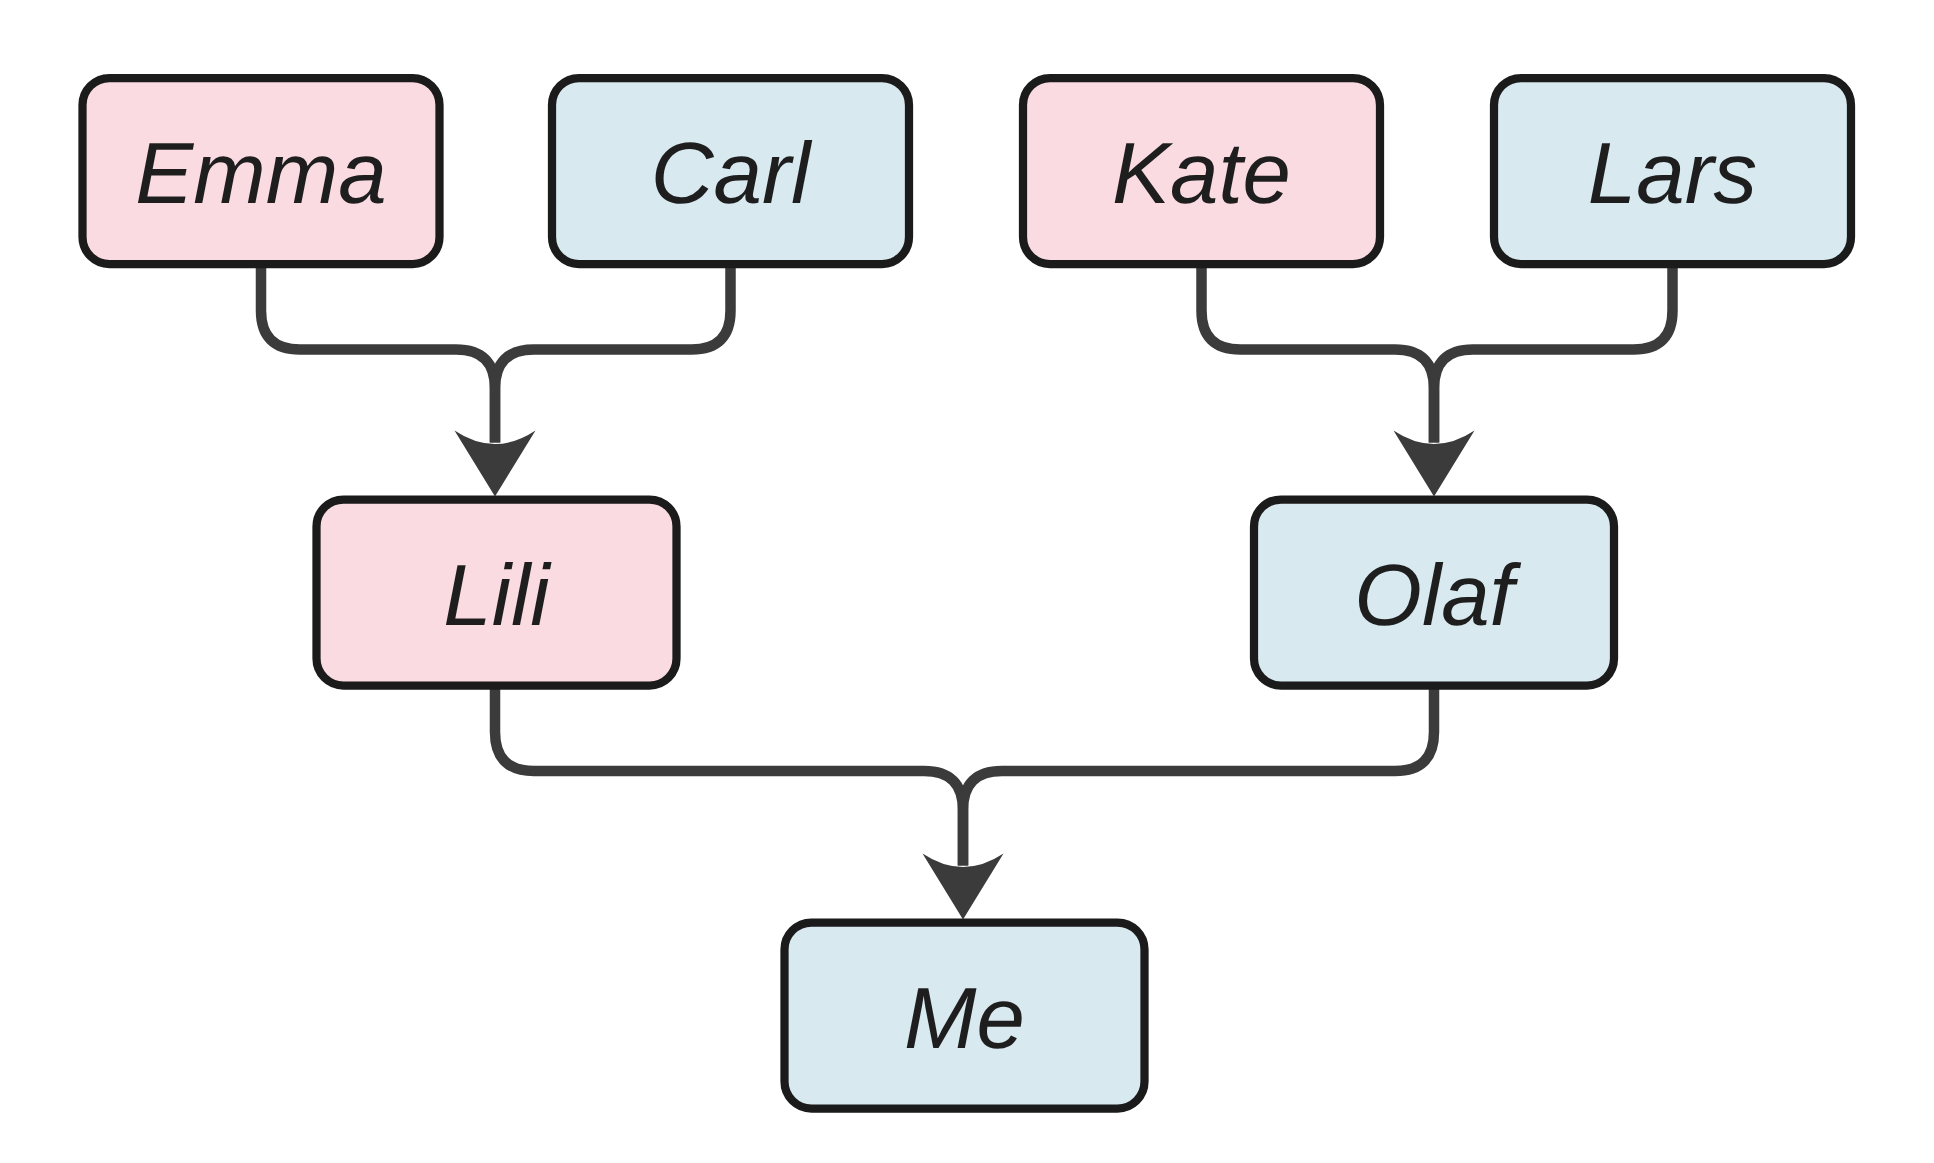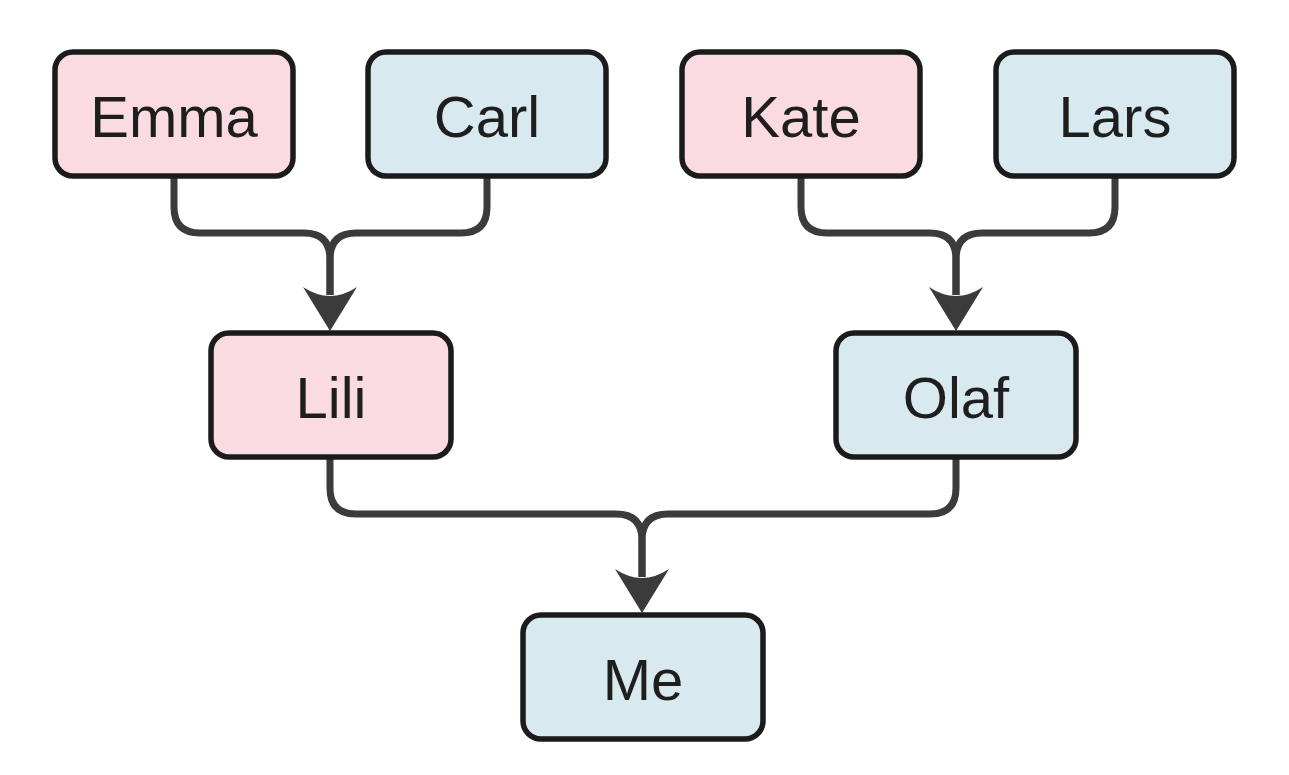--- a/index.html
+++ b/index.html
@@ -5,20 +5,21 @@
   html, body {
     margin: 0;
     padding: 0;
     background: #ffffff;
   }
   .canvas {
     position: relative;
     width: 1289px;
     height: 775px;
     overflow: hidden;
+    font-style: italic;
   }
   svg {
     display: block;
   }
   .edge {
     fill: none;
     stroke-width: 7px;
     stroke-linecap: butt;
   }
   .arrowhead {

